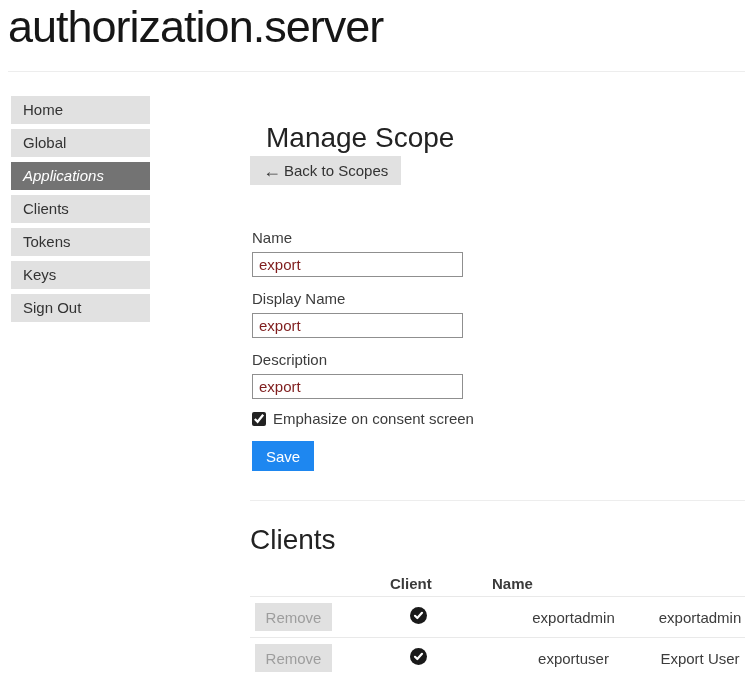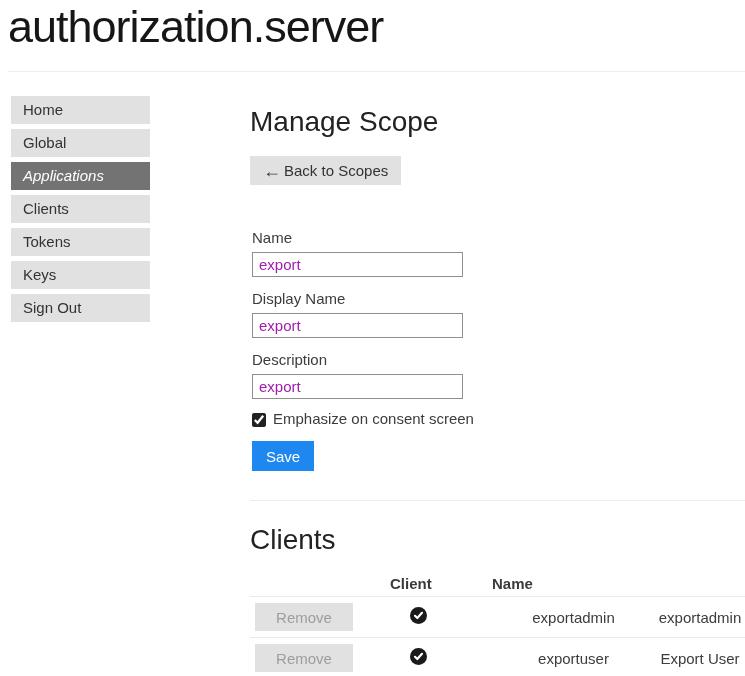--- a/index.html
+++ b/index.html
@@ -47,21 +47,21 @@
     cursor: pointer;
     user-select: none;
   }
   .sidebar-item.active { background: #737373; color: #fff; font-style: italic; }
 
   
   .main-heading {
     position: absolute;
     left: 250px;
     top: 104px;
-    margin: 0;
+    margin: 16px;
     font-size: 28px;
     font-weight: 400;
     color: #222;
     line-height: 36px;
   }
   .btn {
     display: inline-flex;
     align-items: center;
     justify-content: center;
     border: none;
@@ -98,33 +98,33 @@
 
   .text-input {
     position: absolute;
     left: 252px;
     width: 211px;
     height: 25px;
     border: 1px solid #8f8f8f;
     padding: 0 6px;
     font-family: inherit;
     font-size: 15px;
-    color: #a21caf;
+    color: #7f1d1d;
     background: #fff;
   }
   .in-name { top: 252px; }
   .in-display-name { top: 313px; }
   .in-description { top: 374px; }
 
   .checkbox-row {
     position: absolute;
     left: 252px;
     top: 410px;
     display: flex;
-    align-items: flex-end;
+    align-items: center;
     font-size: 15px;
     color: #3c3c3c;
   }
   .checkbox-row input {
     width: 14px;
     height: 14px;
     margin: 0 7px 0 0;
     accent-color: #222;
   }
 
@@ -175,21 +175,21 @@
     font-weight: bold;
     color: #3b3b3b;
     border-bottom: 1px solid #e9e9e9;
   }
   .t-body-row {
     height: 41px;
     border-bottom: 1px solid #e9e9e9;
   }
   .remove-button {
     margin-left: 5px;
-    width: 98px;
+    width: 77px;
     height: 28px;
     color: #9d9d9d;
   }
   .check-icon {
     display: inline-block;
     width: 17px;
     height: 17px;
     margin-left: 20px;
     line-height: 0;
   }

